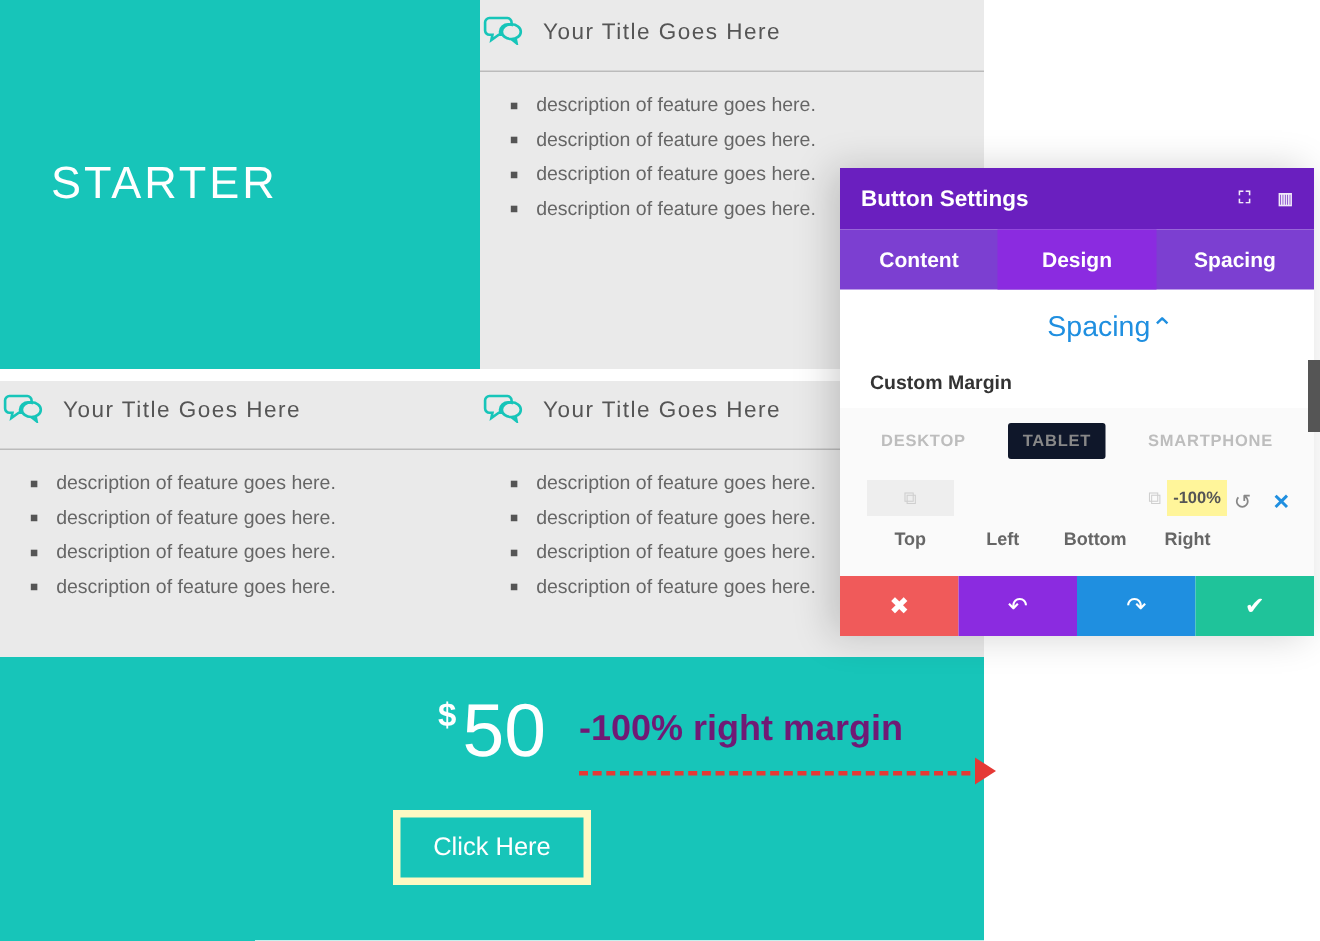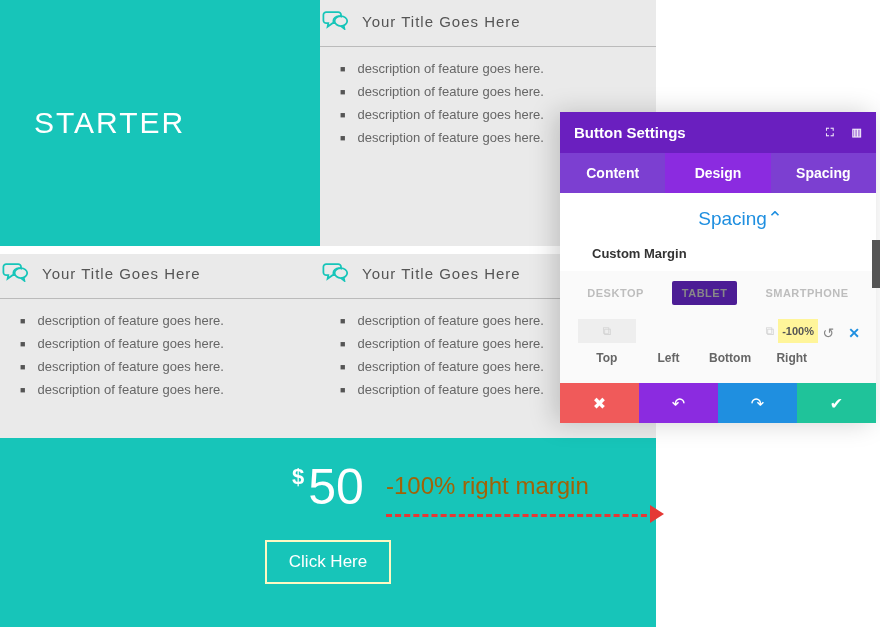--- a/index.html
+++ b/index.html
@@ -26,45 +26,45 @@
   .card-c { left: 320px; top: 254px; width: 336px; height: 184px; }
 
   
   .right-strip { position: absolute; left: 656px; top: 0; width: 224px; height: 438px; background: #fff; }
 
   
   .teal-bottom { position: absolute; left: 0; top: 438px; width: 656px; height: 189px; background: #17c5b9; }
   .price-wrap { display:flex; justify-content:center; align-items:flex-start; gap:4px; margin-top:20px; }
   .dollar { color:#fff; font-size:22px; font-weight:700; margin-top:6px; }
   .price { color:#fff; font-size:50px; font-weight:300; }
-  .cta { display:inline-block; margin: 24px auto 0; border: 2px solid #fef9c3; color:#fff; font-size:17px; padding: 10px 22px; background: transparent; cursor:pointer; }
+  .cta { display:inline-block; margin: 24px auto 0; border: 5px solid #fef9c3; color:#fff; font-size:17px; padding: 10px 22px; background: transparent; cursor:pointer; }
   .cta-wrap { text-align:center; }
 
-  .annotation { position:absolute; left: 386px; top: 472px; color:#a16207; font-size: 24px; font-weight: 400; }
+  .annotation { position:absolute; left: 386px; top: 472px; color:#701a75; font-size: 24px; font-weight: 700; }
   .arrow-line { position:absolute; left:386px; top: 514px; width: 270px; height: 0; border-top: 3px dashed #e53935; }
   .arrow-head { position:absolute; left: 650px; top: 505px; width:0; height:0; border-left: 14px solid #e53935; border-top: 9px solid transparent; border-bottom: 9px solid transparent; }
 
   
   .panel { position:absolute; left: 560px; top: 112px; width: 316px; background: #fff; box-shadow: -6px 0 24px rgba(0,0,0,.18); font-size: 13px; }
   .panel-head { background:#6a1fbf; color:#fff; display:flex; align-items:center; justify-content:space-between; padding: 12px 14px; font-weight: 700; font-size: 15px; }
   .panel-head .icons { display:flex; gap:18px; opacity:.9; }
   .panel-head .icons span { cursor:pointer; font-size: 11px; }
   .tabs { display:flex; background:#7c3fd1; color:#fff; font-weight:700; }
   .tab { flex:1; text-align:center; padding:12px 0; cursor:pointer; font-size:14px; }
   .tab.active { background:#8b2be0; }
 
   .section { padding: 14px 16px 0; }
   .section-title { color:#1f8fe0; font-size:19px; cursor:pointer; display:flex; justify-content:center; align-items:center;margin-left:45px; }
   .chev { color:#1f8fe0; }
-  .subhead { color:#333; font-weight:700; margin:16px 16px 10px; font-size: 13px; }
+  .subhead { color:#333; font-weight:700; margin:16px 4px 10px; font-size: 13px; }
 
   .devtabs { background:#fafafa; padding: 10px 8px 0; margin: 0 -16px; }
   .devtabs-row { display:flex; gap:18px; justify-content:center; font-weight:800; font-size:11px; color:#bdbdbd; letter-spacing: .5px;}
   .devtabs-row span { padding:6px 10px; border-radius:2px; cursor:pointer; }
-  .devtabs-row span.active { background:#4c1d95; color:#888; }
+  .devtabs-row span.active { background:#0f172a; color:#888; }
 
   .margin-grid { display:flex; align-items:center; justify-content:space-between; padding: 14px 8px 18px; }
   .mcell { flex:1; text-align:center; }
   .mbox { width:58px; height:24px; background:#eee; margin: 0 auto 8px; display:flex; align-items:center; justify-content:center; position:relative; }
   .mbox .link { color:#cfcfcf; font-size: 12px; }
   .mbox.filled { background: #fff59a; color:#555; font-weight:700; font-size: 11px; }
   .mlabel { color:#666; font-size:12px; font-weight: 600; text-align: center; }
   .reset { color:#888; font-size:14px; cursor:pointer; margin-right: 6px; }
   .clear { color:#1f8fe0; font-size:14px; font-weight:700; cursor:pointer; }
 

